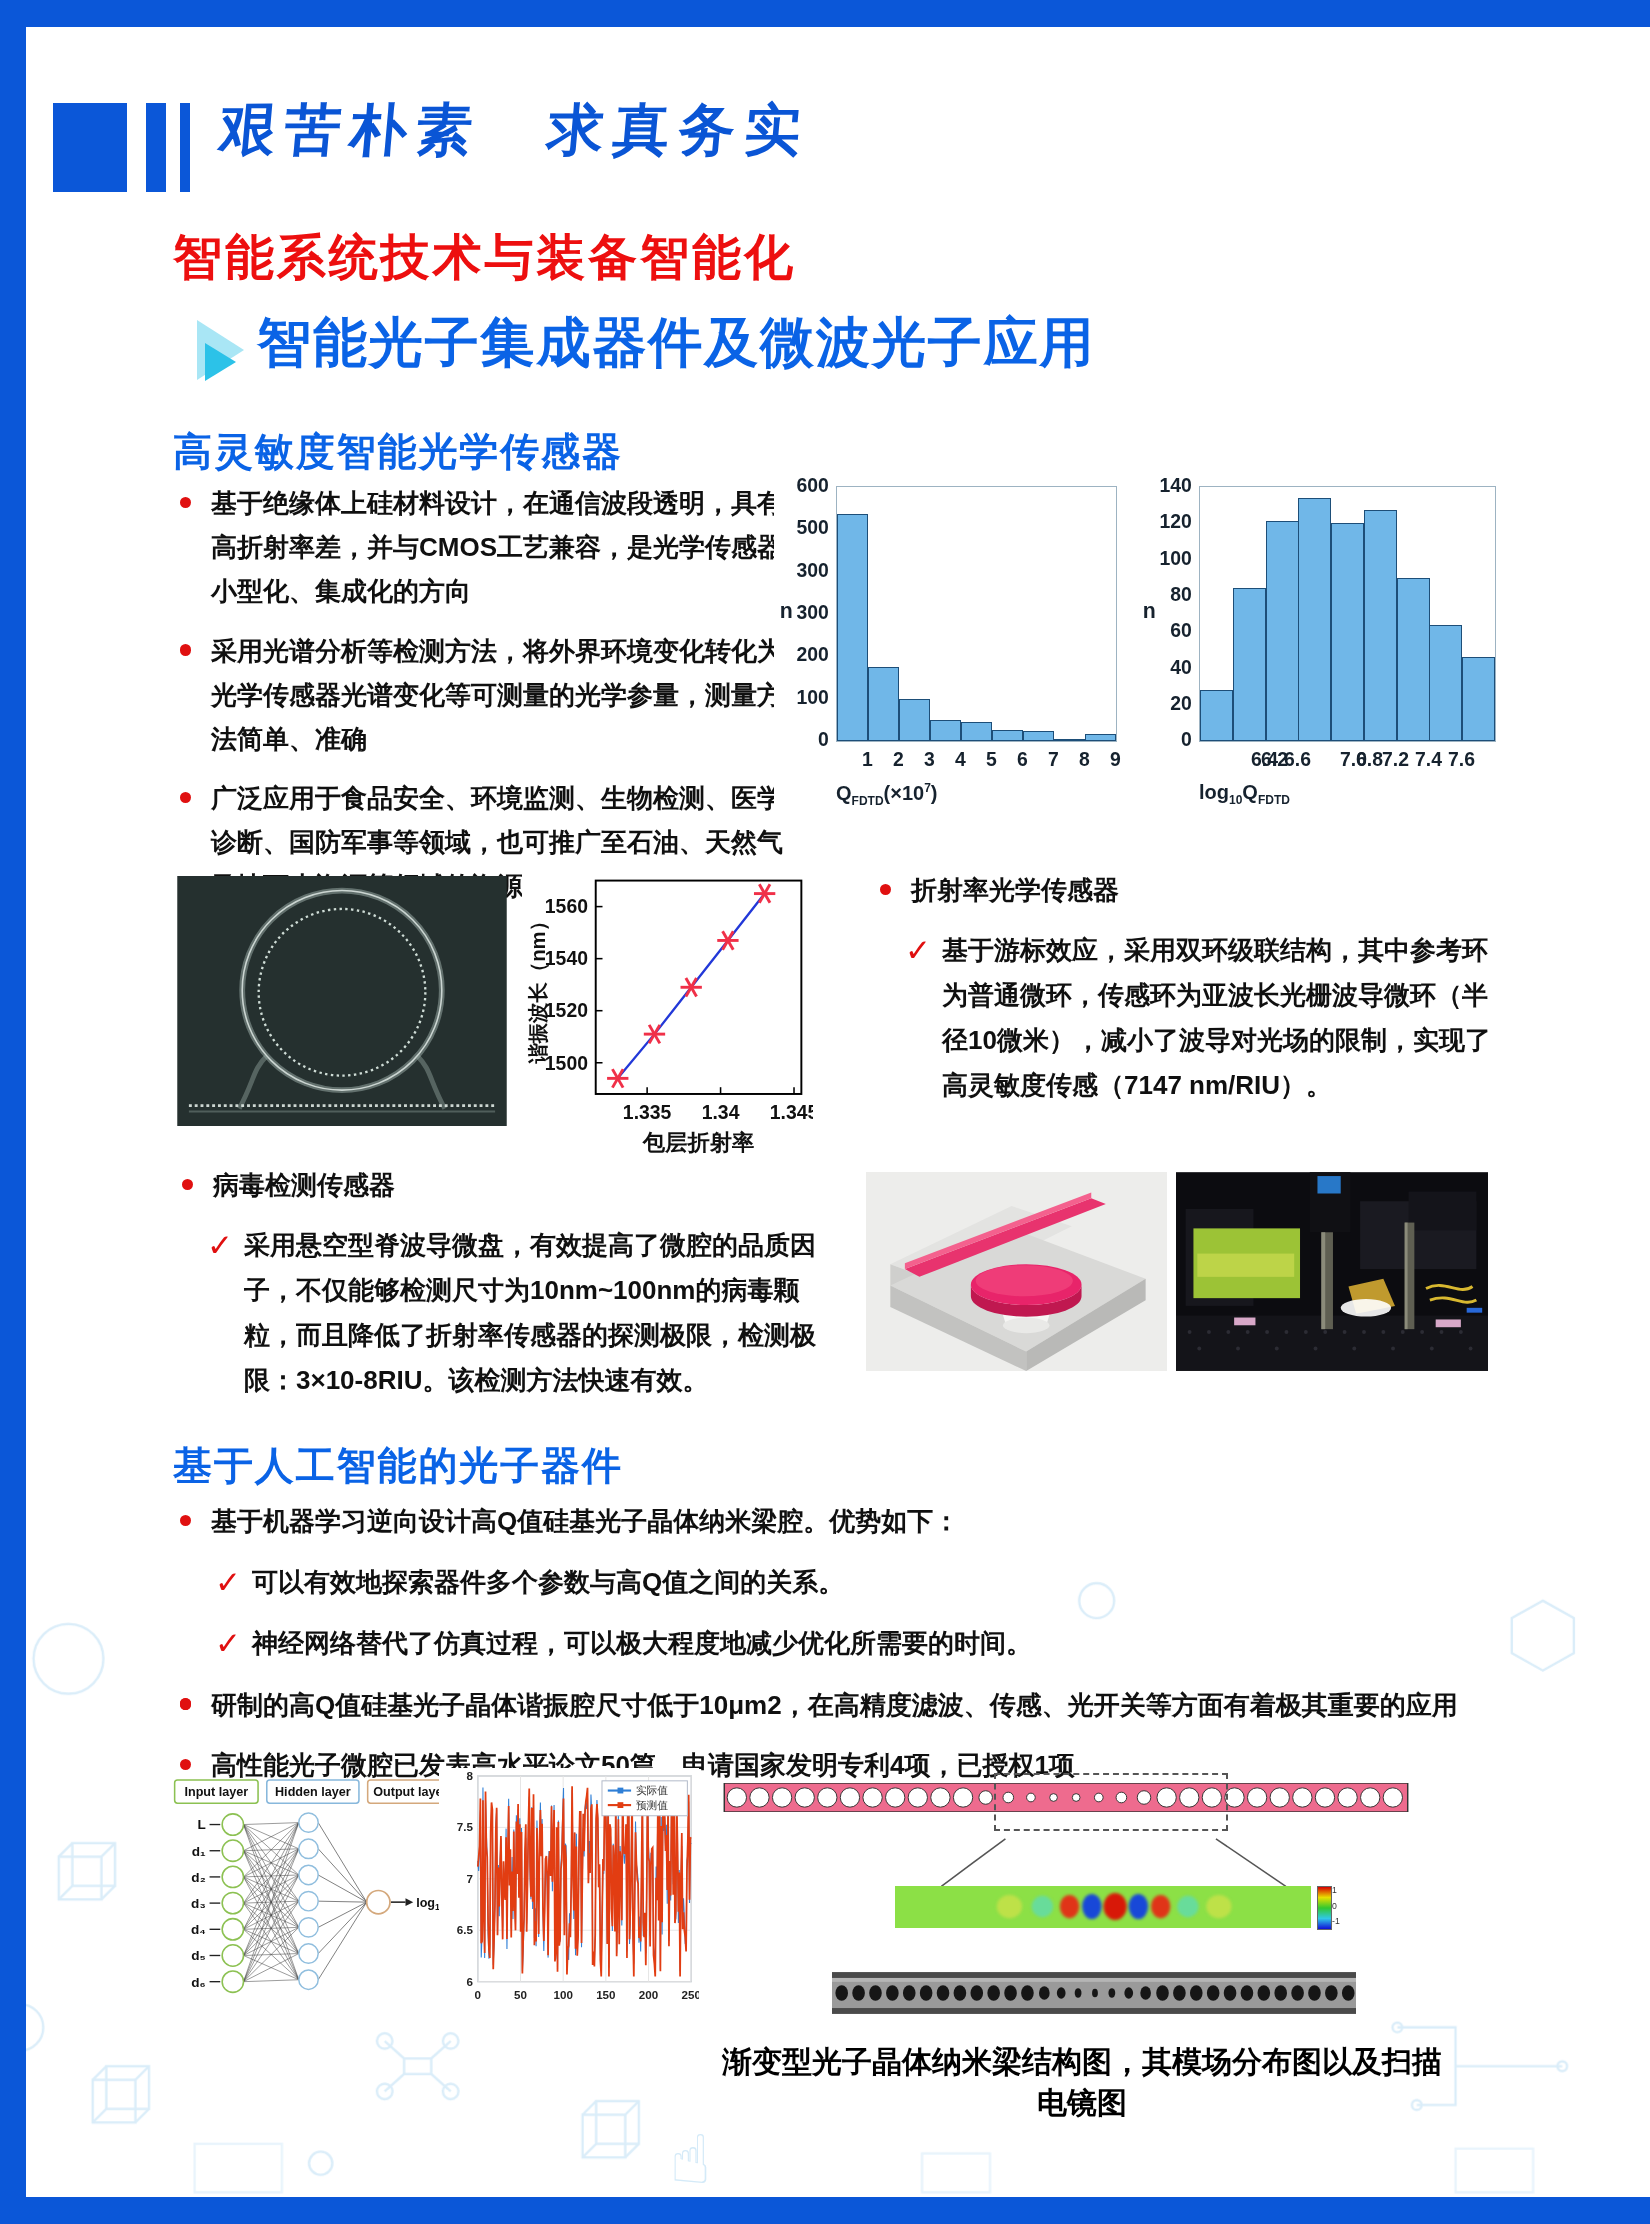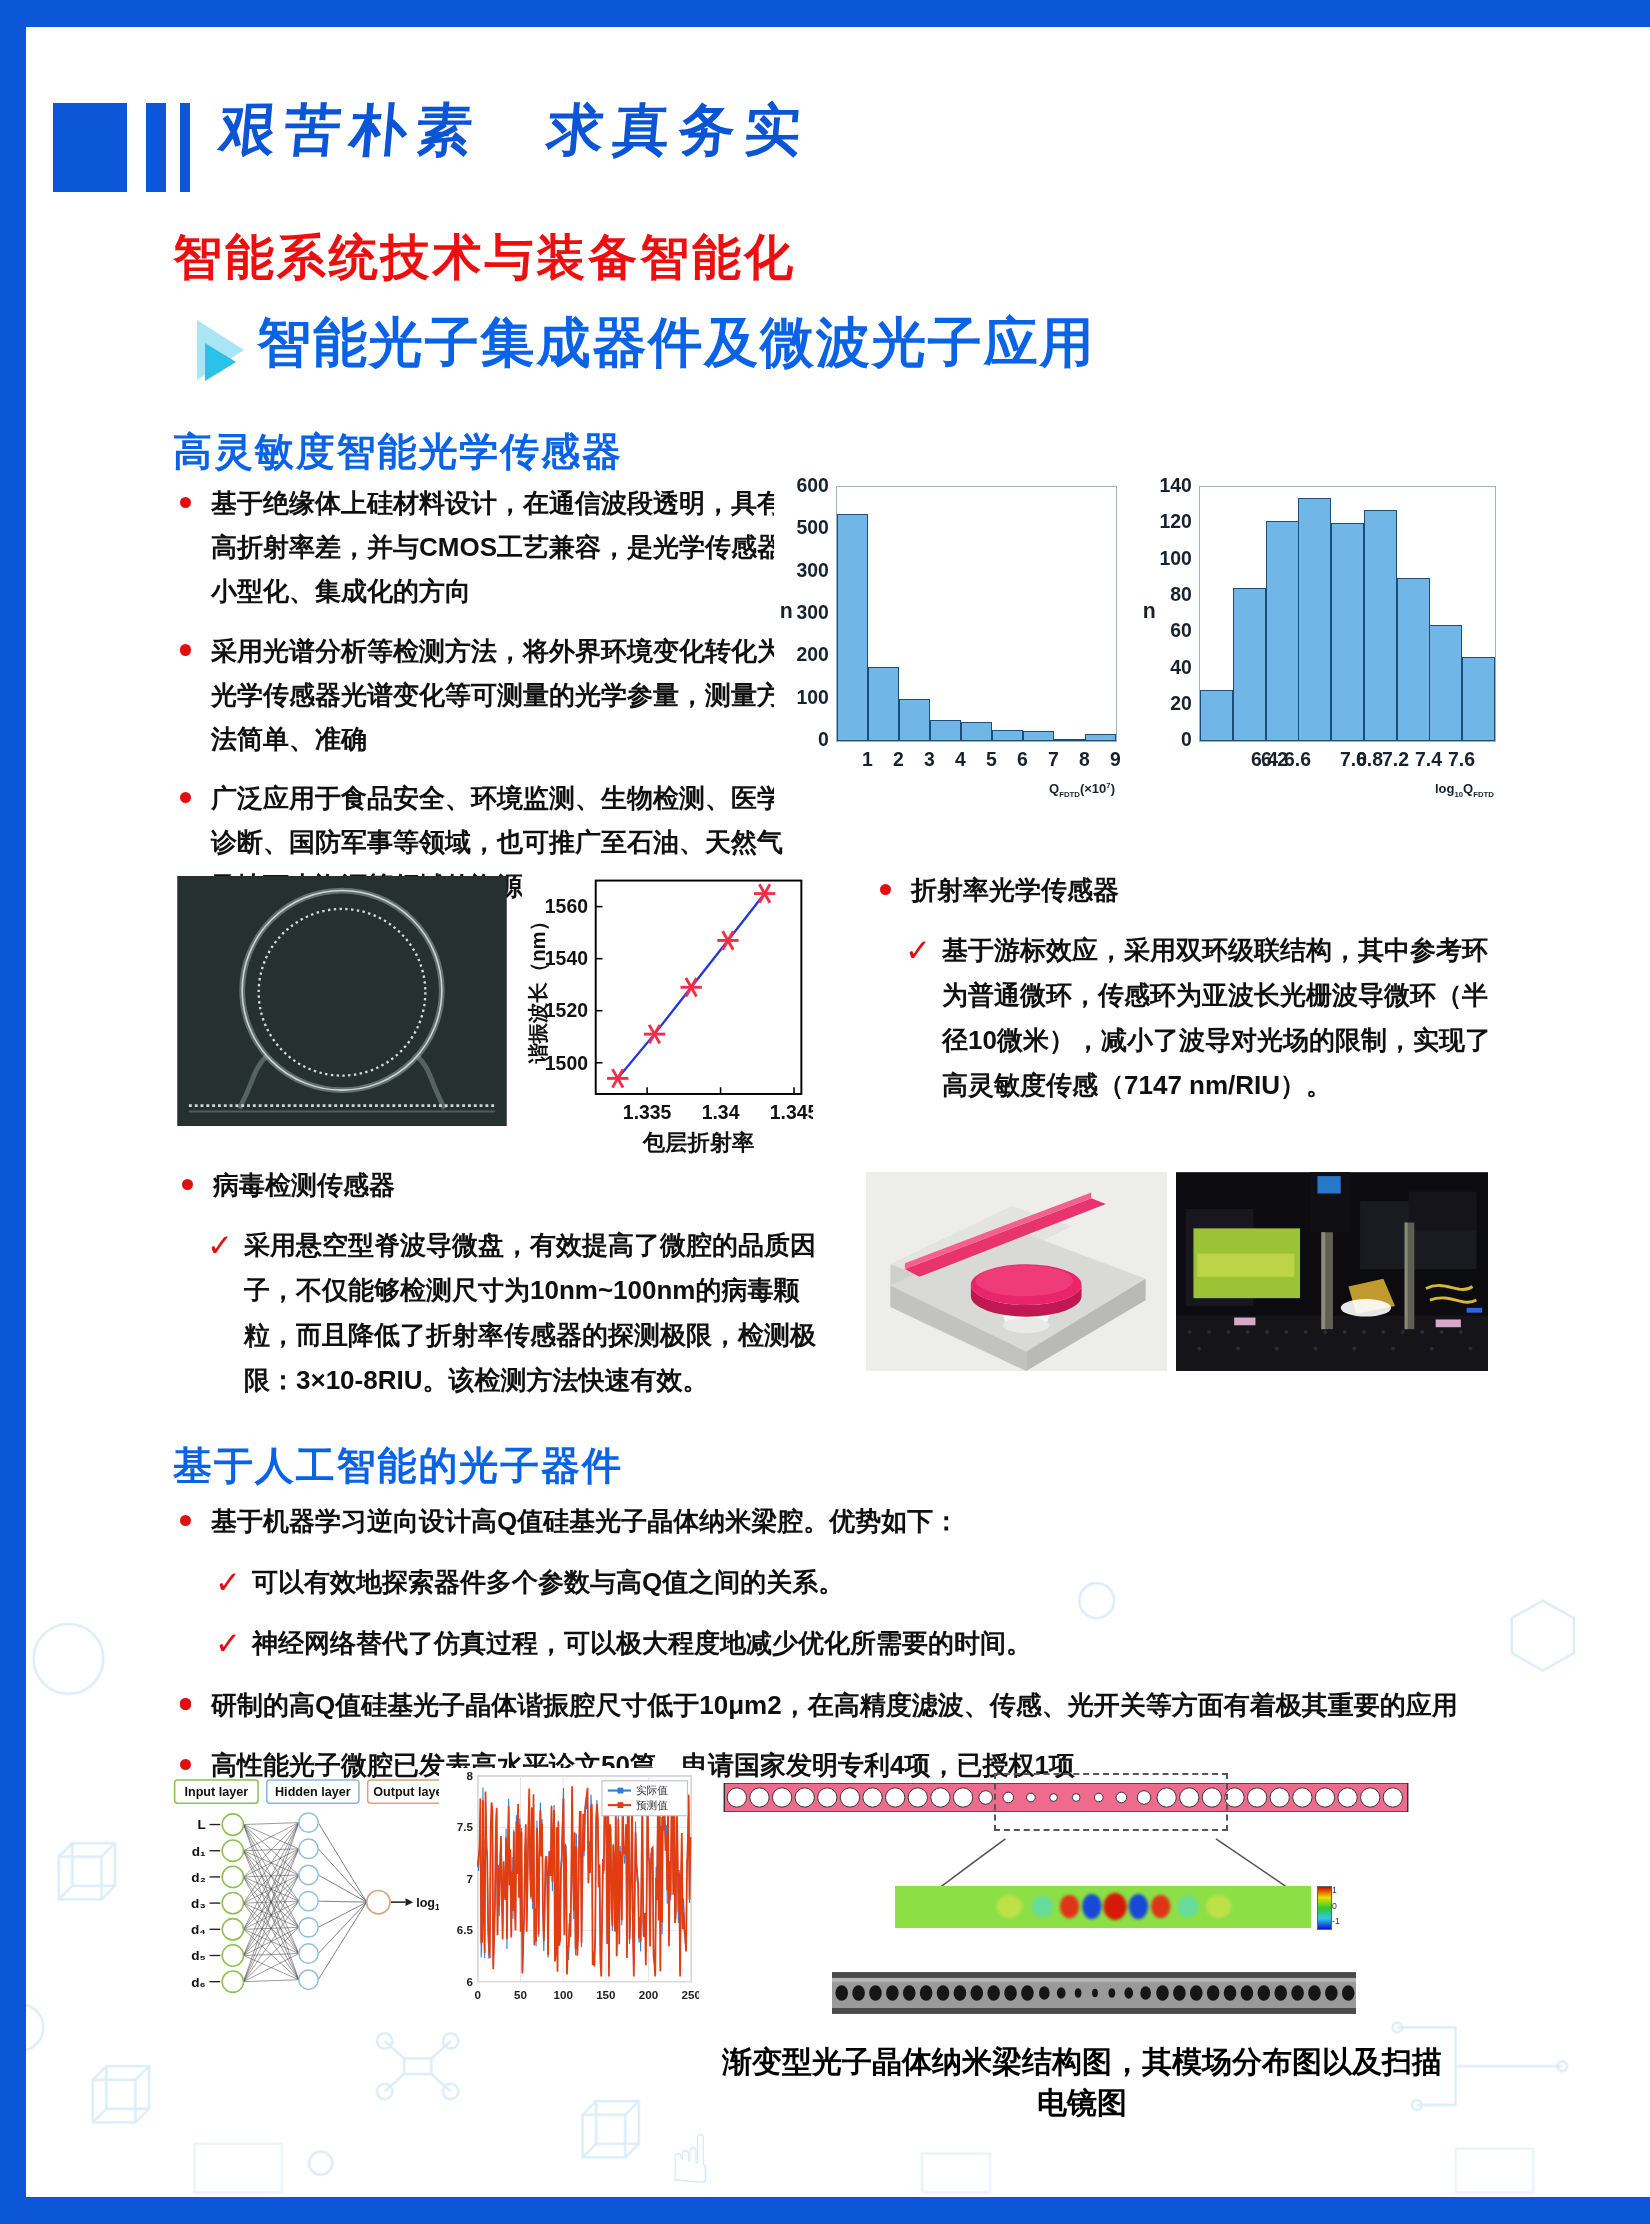--- a/index.html
+++ b/index.html
@@ -31,21 +31,21 @@
   .citem{position:relative;padding-left:37px;margin-bottom:13.6px;font-size:26px;font-weight:600;line-height:45px;}
   .check{position:absolute;left:0;top:0;color:#e01010;font-weight:900;font-size:31px;}
   .lvl2{margin-left:37px;}
   .one-line{margin-bottom:16.5px;white-space:nowrap;}
   
   .chart{background:#fff;z-index:2;}
   .plotbox{position:absolute;background:#fff;border:1px solid #9db3c2;}
   .bar{position:absolute;bottom:0;box-sizing:border-box;}
   .tick{position:absolute;font-size:19.4px;font-weight:700;color:#16222e;}
   .ylab{position:absolute;font-size:21.3px;font-weight:700;color:#16222e;}
-  .axlabel{position:absolute;text-align:right;font-size:13px;font-weight:700;color:#16222e;}
+  .axlabel{position:absolute;text-align:left;font-size:20px;font-weight:700;color:#16222e;}
   .axlabel sub,.axlabel sup{font-size:0.6em;}
   figure{margin:0;}
   .caption{left:720px;top:2042px;width:724px;text-align:center;font-size:30px;font-weight:800;color:#000;z-index:2;}
   .bg-doodles{left:0;top:1523px;z-index:0;}
   .content{z-index:2;}
 </style>
 </head>
 <body>
 
 <div class="page">

